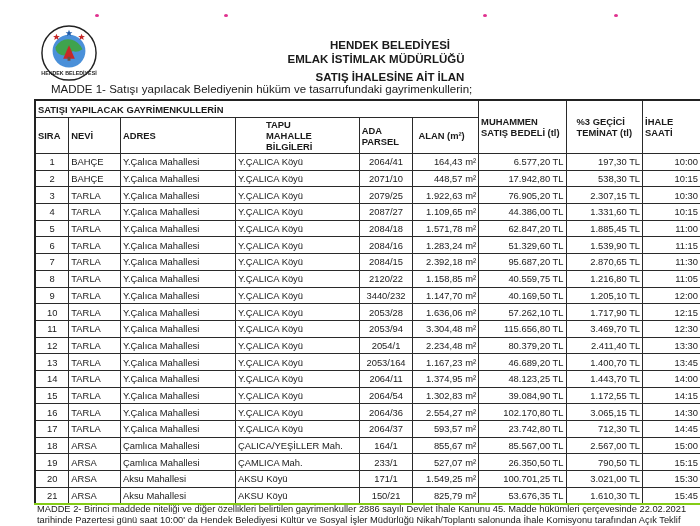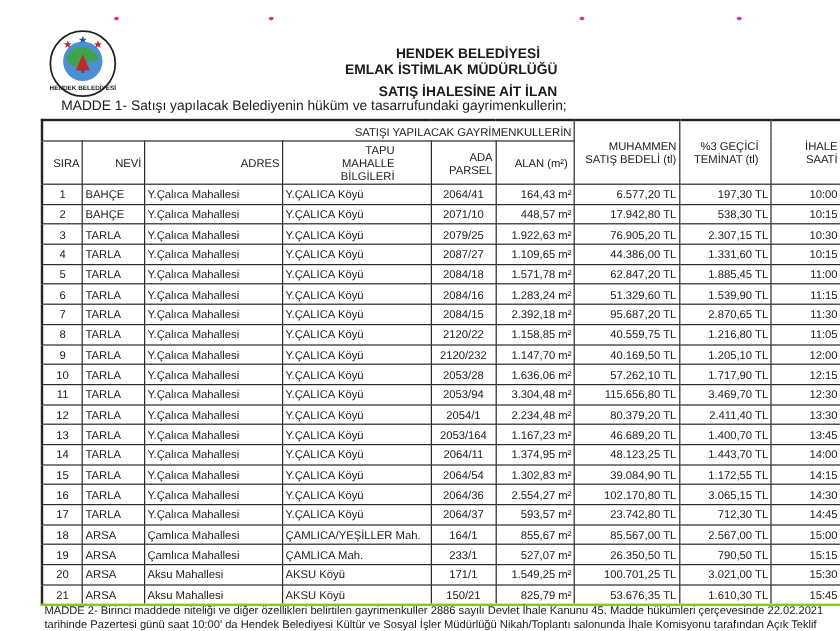--- a/index.html
+++ b/index.html
@@ -6,21 +6,21 @@
   body { width:700px; height:526px; background:#fff; overflow:hidden; position:relative;
          font-family:"Liberation Sans", "DejaVu Sans", sans-serif; color:#1a1a1a; }
   .logo { position:absolute; left:40px; top:24px; width:58px; height:58px; }
   .hdr { position:absolute; left:0; width:700px; text-align:center; font-weight:bold; font-size:11.5px; line-height:14px; }
   .hdr .l1 { position:absolute; left:240px; width:300px; top:38px; }
   .hdr .l2 { position:absolute; left:226px; width:300px; top:52px; }
   .hdr .l3 { position:absolute; left:240px; width:300px; top:70px; }
   .madde1 { position:absolute; left:37px; top:83px; font-size:11.5px;margin-left:14px; }
   table { position:absolute; left:34px; top:99px; border-collapse:collapse; table-layout:fixed; font-size:9.4px; }
   td, th { border:1px solid #2a2a2a; padding:0 2px; height:15.7px; overflow:hidden; white-space:nowrap; }
-  th { font-weight:normal; text-align:right; font-size:9.4px; line-height:11px;margin-top:23px; }
+  th { font-weight:bold; text-align:left; font-size:9.4px; line-height:11px;margin-top:23px; }
   .top-title { height:16px; border-top:2px solid #222; }
   .sub th { height:35px; }
   .c { text-align:center; }
   .r { text-align:right; }
   .l { text-align:left; }
   .outer-left { border-left:2px solid #222; }
   .bottom td { border-bottom:2px solid #84cc16;margin-top:39px; }
   .saat { border-right:none; }
   .madde2 { position:absolute; left:37px; top:504px; width:680px; font-size:9.3px; line-height:11.2px; white-space:nowrap; }
   .dot { position:absolute; width:4px; height:3px; background:#e0308f; border-radius:50%; }
@@ -168,21 +168,21 @@
         <td class="r">1.158,85 m²</td>
         <td class="r">40.559,75 TL</td>
         <td class="r">1.216,80 TL</td>
         <td class="r saat">11:05</td>
       </tr>
       <tr>
         <td class="c outer-left">9</td>
         <td class="l">TARLA</td>
         <td class="l">Y.Çalıca Mahallesi</td>
         <td class="l">Y.ÇALICA Köyü</td>
-        <td class="c">2120/232</td>
+        <td class="c">3440/232</td>
         <td class="r">1.147,70 m²</td>
         <td class="r">40.169,50 TL</td>
         <td class="r">1.205,10 TL</td>
         <td class="r saat">12:00</td>
       </tr>
       <tr>
         <td class="c outer-left">10</td>
         <td class="l">TARLA</td>
         <td class="l">Y.Çalıca Mahallesi</td>
         <td class="l">Y.ÇALICA Köyü</td>
@@ -266,21 +266,21 @@
         <td class="c">2064/37</td>
         <td class="r">593,57 m²</td>
         <td class="r">23.742,80 TL</td>
         <td class="r">712,30 TL</td>
         <td class="r saat">14:45</td>
       </tr>
       <tr>
         <td class="c outer-left">18</td>
         <td class="l">ARSA</td>
         <td class="l">Çamlıca Mahallesi</td>
-        <td class="l">ÇAMLICA/YEŞİLLER Mah.</td>
+        <td class="l">ÇALICA/YEŞİLLER Mah.</td>
         <td class="c">164/1</td>
         <td class="r">855,67 m²</td>
         <td class="r">85.567,00 TL</td>
         <td class="r">2.567,00 TL</td>
         <td class="r saat">15:00</td>
       </tr>
       <tr>
         <td class="c outer-left">19</td>
         <td class="l">ARSA</td>
         <td class="l">Çamlıca Mahallesi</td>

